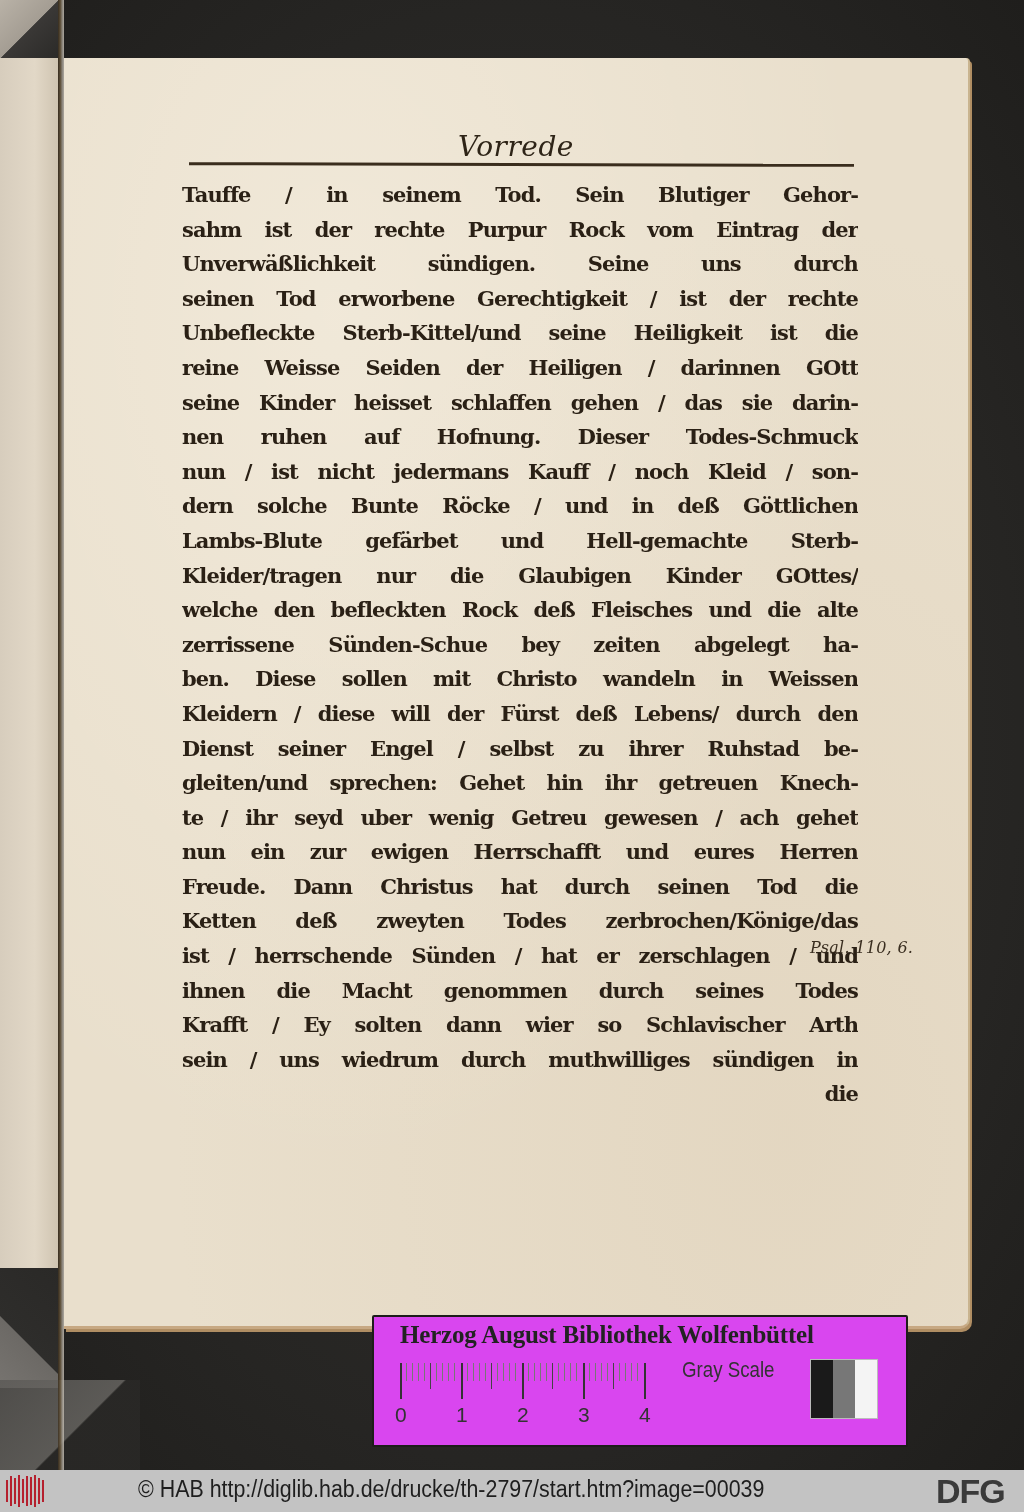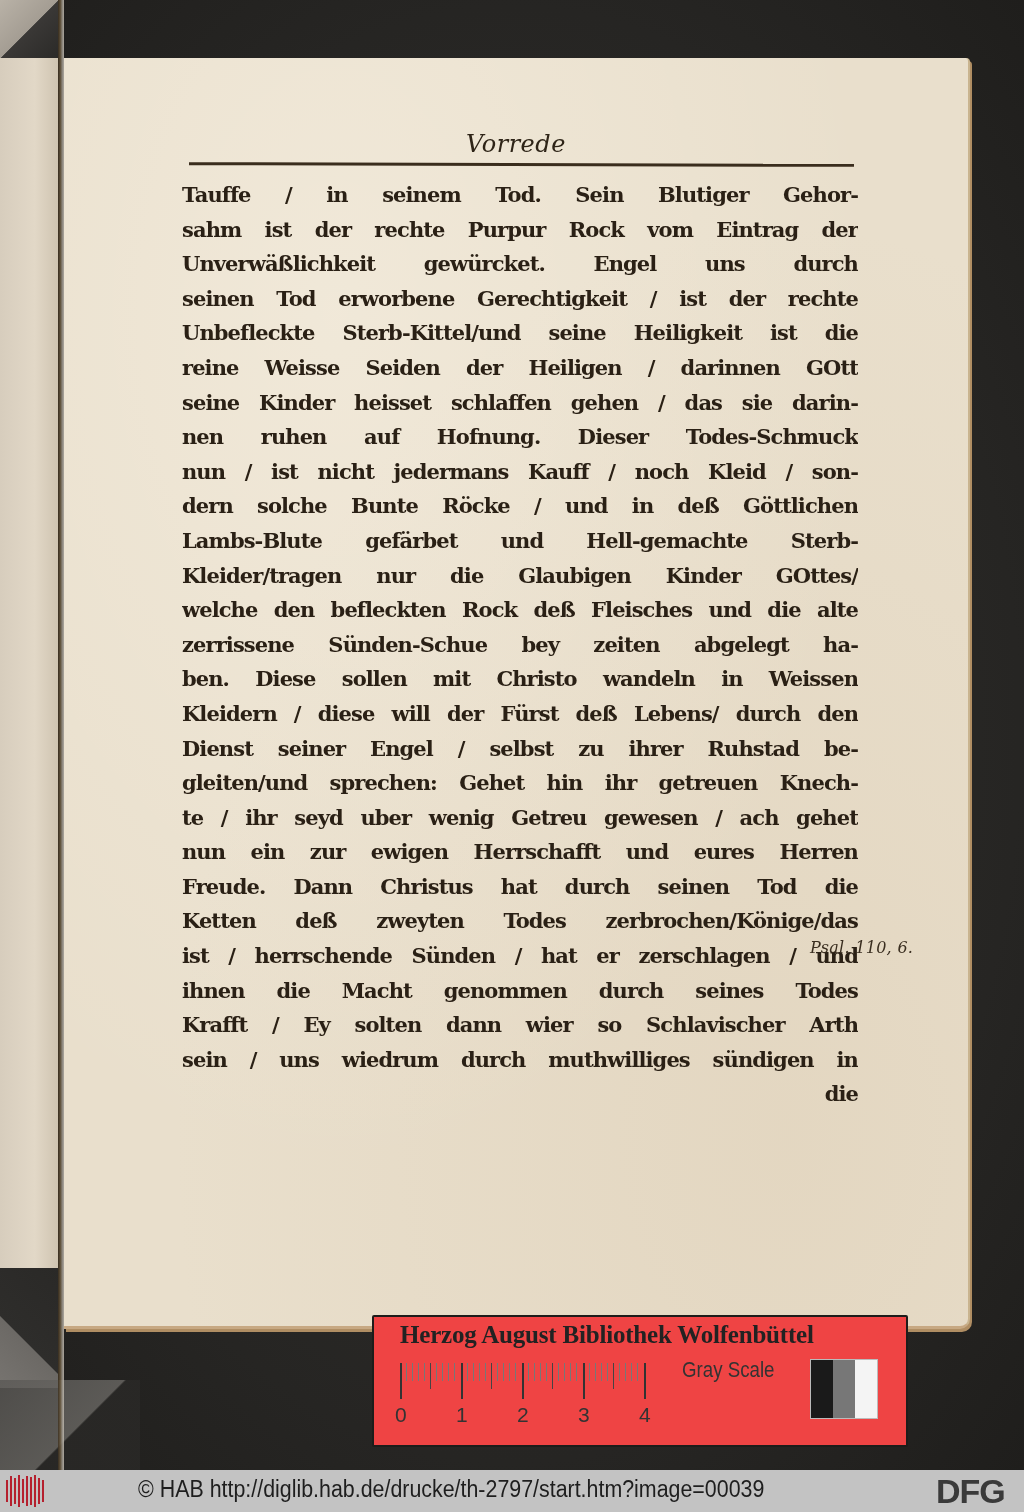--- a/index.html
+++ b/index.html
@@ -42,21 +42,21 @@
         radial-gradient(ellipse at 80% 85%, rgba(210,190,160,.25), rgba(0,0,0,0) 60%),
         #e9dfcc;
       border-right:2px solid #c9b48f;
       border-bottom:3px solid #c7a882;
       box-shadow: 2px 3px 0 #b08e63;
       border-top-right-radius:4px;
       border-bottom-right-radius:10px;
     }
     .running-head {
       position:absolute; left:0; right:0; top:72px; text-align:center;
-      font-family: "DejaVu Serif", serif; font-size:24px; color:#2e2417;
+      font-family: "DejaVu Serif", serif; font-size:28px; color:#2e2417;
       letter-spacing:.5px; font-style:italic;
     }
     .head-rule {
       position:absolute; left:125px; width:665px; top:105px; height:0;
       border-top:3px solid #3a2d1d;
       transform: rotate(0.15deg);
     }
     .text-block {
       position:absolute; left:118px; top:120px; width:676px;
       font-family: "DejaVu Serif", serif;
@@ -72,21 +72,21 @@
     .line.last { text-align:center; text-align-last:right; }
     .marginal-note {
       position:absolute; left:746px; top:880px;
       font-family: "DejaVu Serif", serif; font-style:italic;
       font-size:16px; color:#3a2e20; letter-spacing:.3px;
     }
 
     
     .target-card {
       position:absolute; left:372px; top:1315px; width:532px; height:128px;
-      background:#ef4444; border:2px solid #1d1c1a;
+      background:#d946ef; border:2px solid #1d1c1a;
       border-radius:2px;
     }
     .target-title {
       position:absolute; left:26px; top:4px;
       font-family:"Liberation Serif", serif; font-weight:bold;
       font-size:25px; color:#222; letter-spacing:-0.2px; white-space:nowrap;
     }
     .ruler {
       position:absolute; left:26px; top:46px; width:254px; height:40px;
     }
@@ -140,21 +140,21 @@
 <div class="left-flap-bottom2"></div>
 <div class="glass-line"></div>
 
 <div class="page">
   <div class="running-head">Vorrede</div>
   <div class="head-rule"></div>
 
   <div class="text-block">
     <span class="line">Tauffe / in seinem Tod.   Sein Blutiger Gehor-</span>
     <span class="line">sahm ist der rechte Purpur Rock vom Eintrag der</span>
-    <span class="line">Unverwäßlichkeit gewürcket.   Engel uns durch</span>
+    <span class="line">Unverwäßlichkeit sündigen.   Seine uns durch</span>
     <span class="line">seinen Tod erworbene Gerechtigkeit / ist der rechte</span>
     <span class="line">Unbefleckte Sterb-Kittel/und seine Heiligkeit ist die</span>
     <span class="line">reine Weisse Seiden der Heiligen / darinnen GOtt</span>
     <span class="line">seine Kinder heisset schlaffen gehen / das sie darin-</span>
     <span class="line">nen ruhen auf Hofnung.  Dieser Todes-Schmuck</span>
     <span class="line">nun / ist nicht jedermans Kauff / noch Kleid / son-</span>
     <span class="line">dern solche Bunte Röcke / und in deß Göttlichen</span>
     <span class="line">Lambs-Blute gefärbet und Hell-gemachte Sterb-</span>
     <span class="line">Kleider/tragen nur die Glaubigen Kinder GOttes/</span>
     <span class="line">welche den befleckten Rock deß Fleisches und die alte</span>

